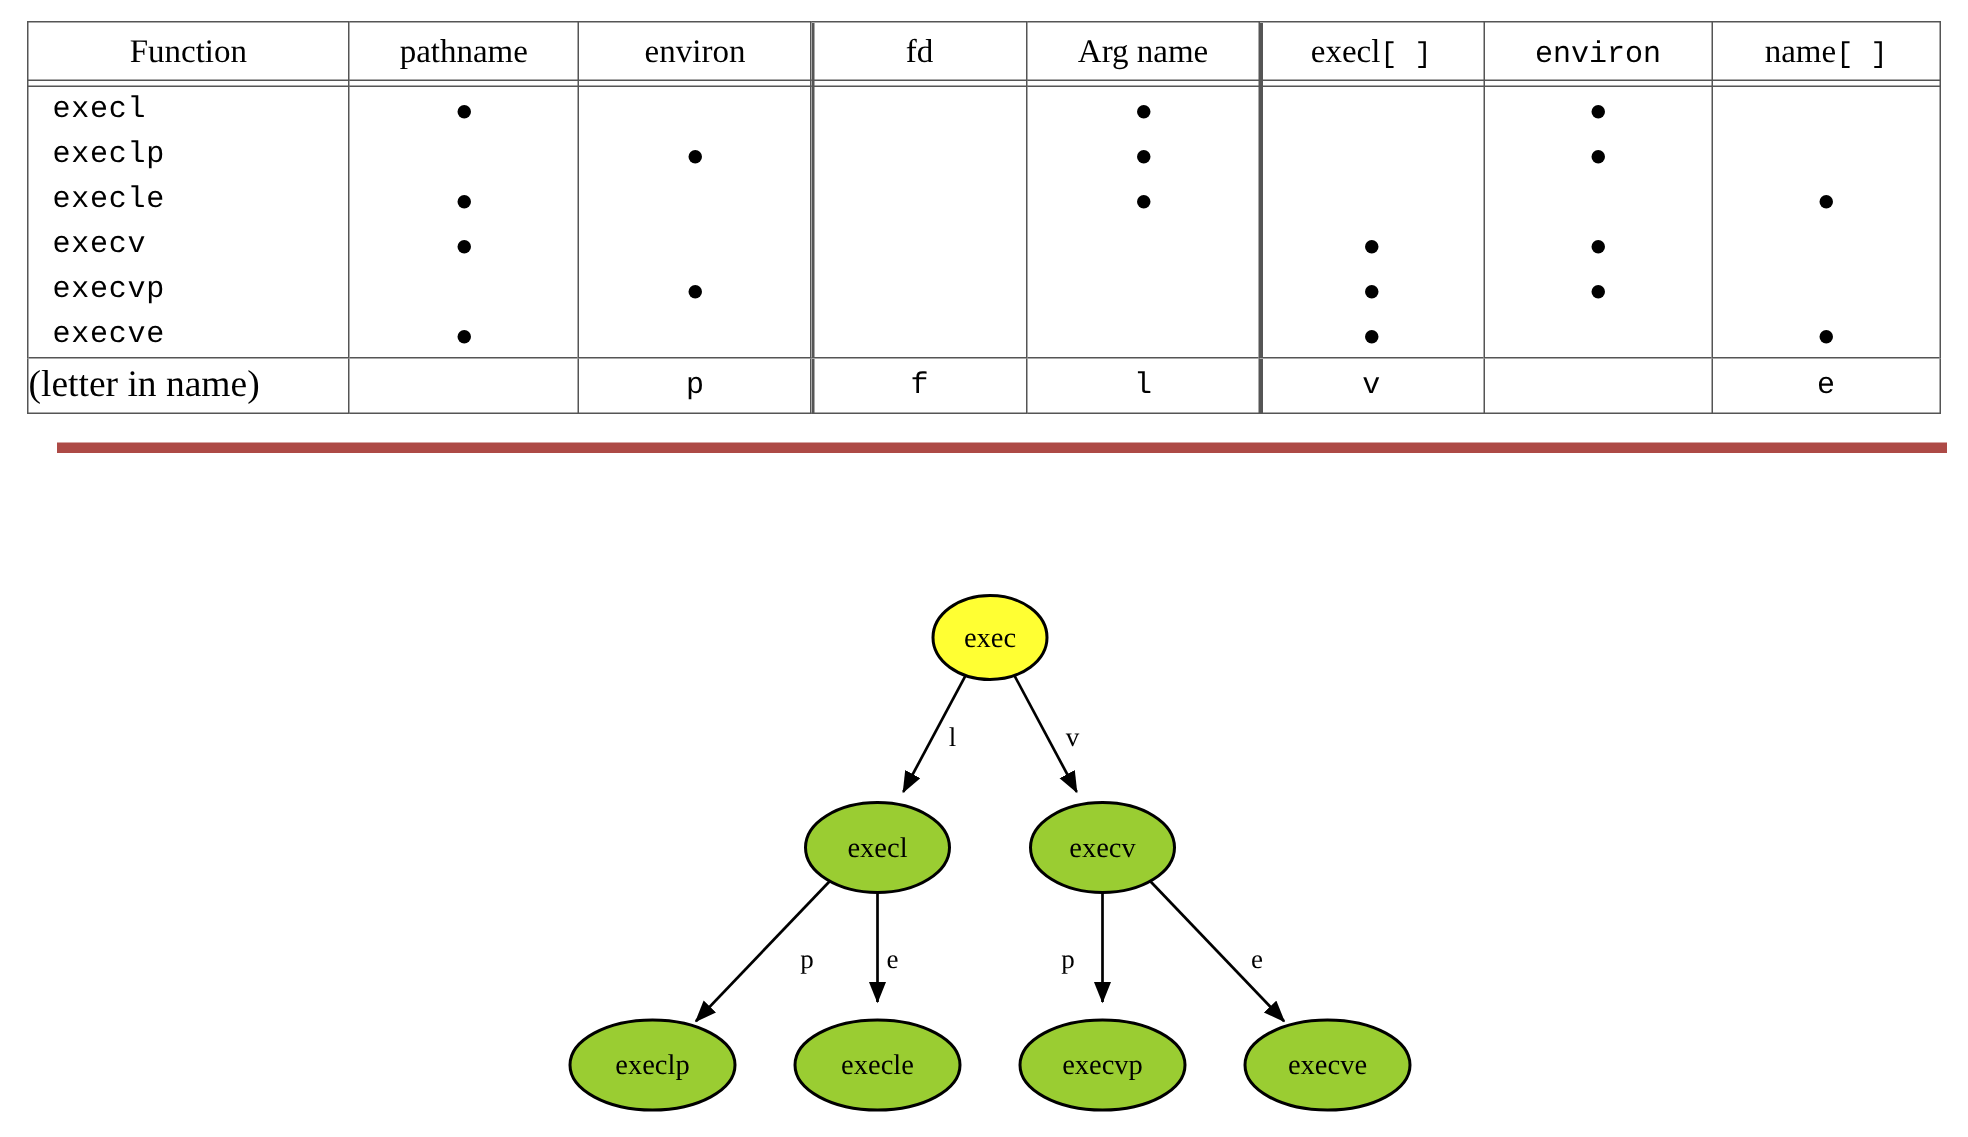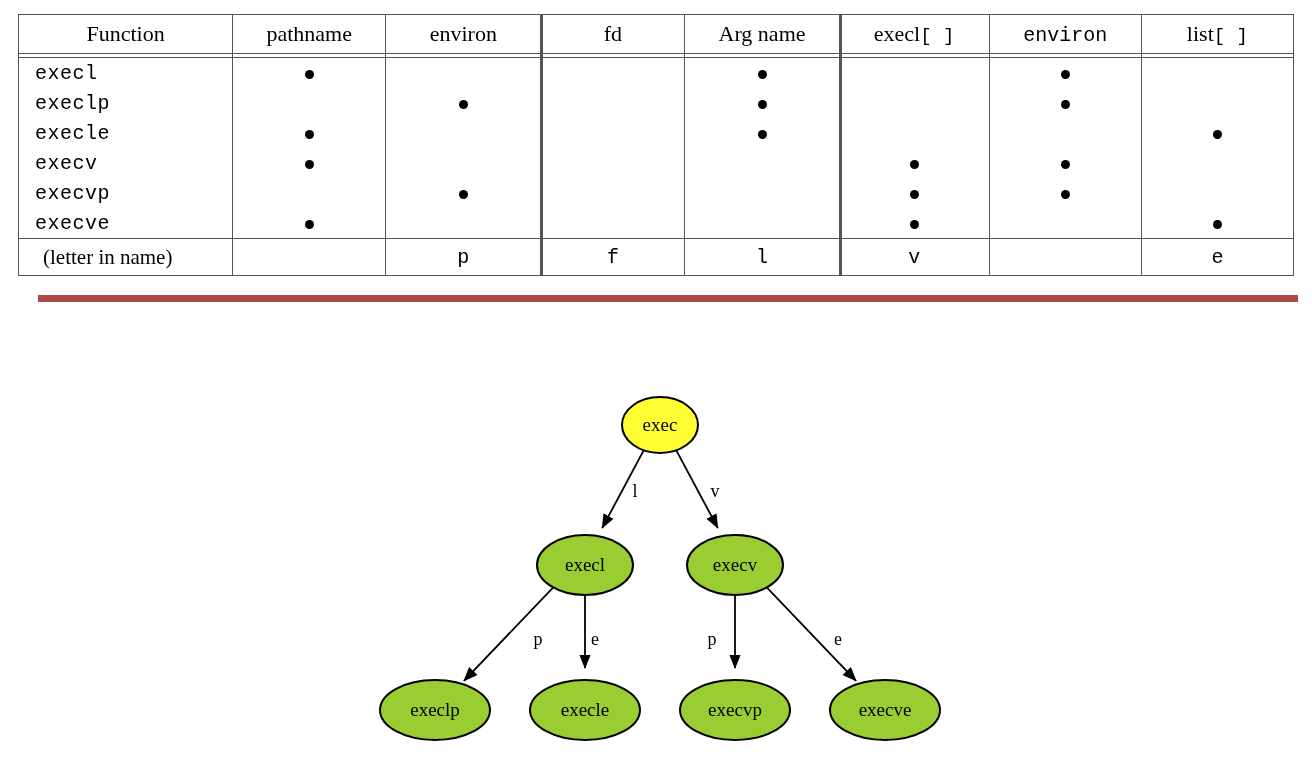--- a/index.html
+++ b/index.html
@@ -76,23 +76,23 @@
   }
   table.exec-table tbody tr.footer-row td {
     height: 36px;
     border-top: 1px solid #555;
     border-bottom: 1px solid #555;
     font-family: "Liberation Mono", monospace;
     font-size: 20px;
   }
   table.exec-table tbody tr.footer-row td.cell-func {
     text-align: left;
-    padding-left: 24px;
+    padding-left: 0;
     font-family: "Liberation Serif", serif;
-    font-size: 21px;
+    font-size: 25px;
   }
   
   table.exec-table .dbl-right { border-right: 1px solid #555; box-shadow: 3px 0 0 -1px #555 inset; }
 
   .dot {
     display: inline-block;
     width: 9px;
     height: 9px;
     border-radius: 50%;
     background: #000;
@@ -150,21 +150,21 @@
     </colgroup>
     <thead>
       <tr>
         <th><span>Function</span></th>
         <th><span class="hdr-italic">pathname</span></th>
         <th><span class="hdr-italic">environ</span></th>
         <th class="dbl-right"><span class="hdr-italic">fd</span></th>
         <th><span>Arg name</span></th>
         <th class="dbl-right"><span class="hdr-italic">execl</span><span class="brk">[ ]</span></th>
         <th><span class="hdr-mono">environ</span></th>
-        <th><span class="hdr-italic">list</span><span class="brk">[ ]</span></th>
+        <th><span class="hdr-italic">name</span><span class="brk">[ ]</span></th>
       </tr>
       <tr class="hdr-gap">
         <th></th>
         <th></th>
         <th></th>
         <th class="dbl-right"></th>
         <th></th>
         <th class="dbl-right"></th>
         <th></th>
         <th></th>

